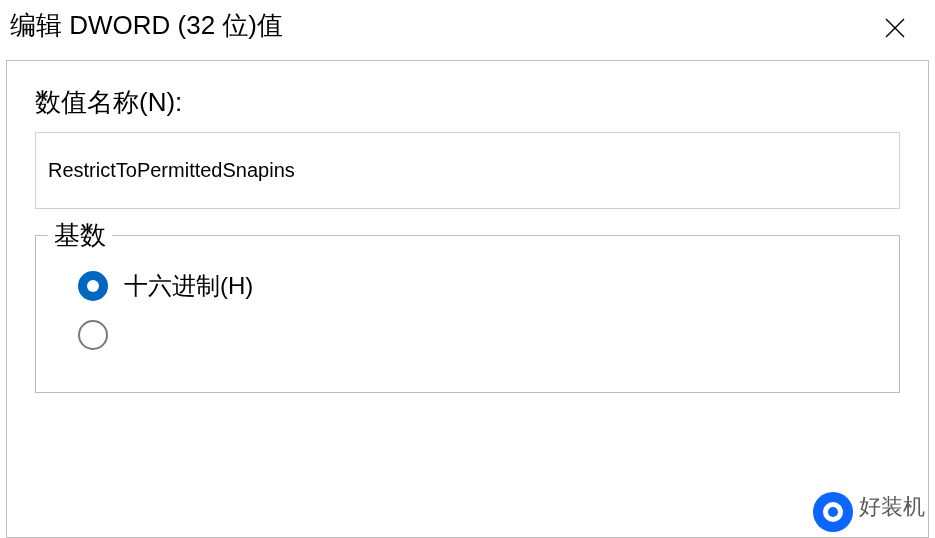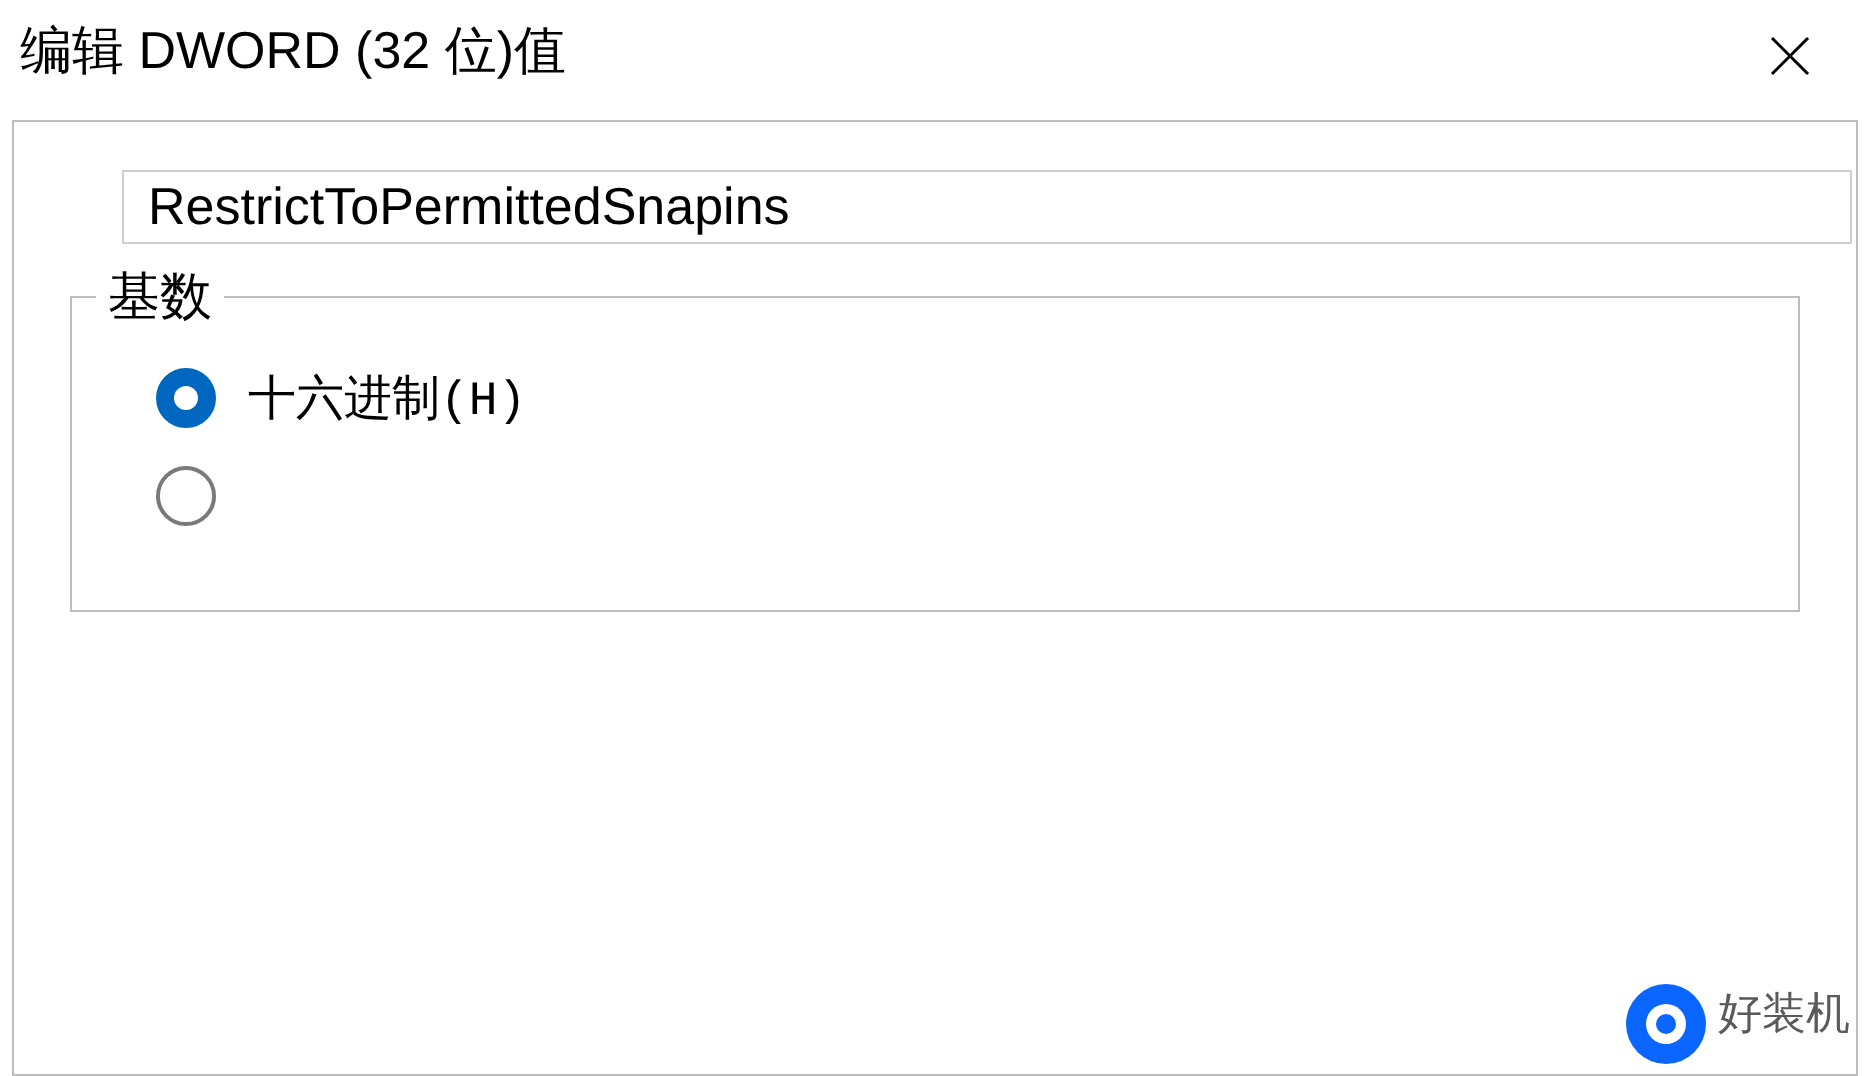--- a/index.html
+++ b/index.html
@@ -44,40 +44,38 @@
       height: 478px;
       position: relative;
     }
     .field-label {
       font-size: 26px;
       color: #000;
       margin-bottom: 12px;
     }
     .name-input {
       width: 100%;
-      font-size: 26px;
-      padding: 2px 12px;
+      font-size: 20px;
+      padding: 26px 12px;
       border: 1px solid #cfcfcf;
       background: #ffffff;
       color: #000;
       margin-bottom: 34px;
       font-family: inherit;
-      margin-left: 26px;
     }
     .row {
       display: flex;
       gap: 40px;
       align-items: flex-start;
     }
     .col-left {
       flex: 0 0 400px;
     }
     .col-right {
       flex: 1;
-      font-family: Liberation Mono, monospace;
     }
     .value-selected {
       background: #0067c0;
       color: #fff;
       padding: 0 2px;
     }
     .value-wrap {
       width: 100%;
       font-size: 26px;
       padding: 6px 8px 6px 8px;
@@ -198,20 +196,21 @@
   <div class="close-btn">
     <svg width="22" height="22" viewBox="0 0 22 22">
       <line x1="2" y1="2" x2="20" y2="20" stroke="#000" stroke-width="1.5"></line>
       <line x1="20" y1="2" x2="2" y2="20" stroke="#000" stroke-width="1.5"></line>
     </svg>
   </div>
 </div>
 
 <div class="dialog-body">
 
+  <div class="field-label">数值名称(N):</div>
   <input class="name-input" type="text" readonly="" value="RestrictToPermittedSnapins" style="">
 
   <div class="row">
     <div class="col-right">
       <div class="fieldset">
         <div class="fieldset-legend">基数</div>
 
         <div class="radio-row">
           <div class="radio-outer checked">
             <div class="radio-inner"></div>

